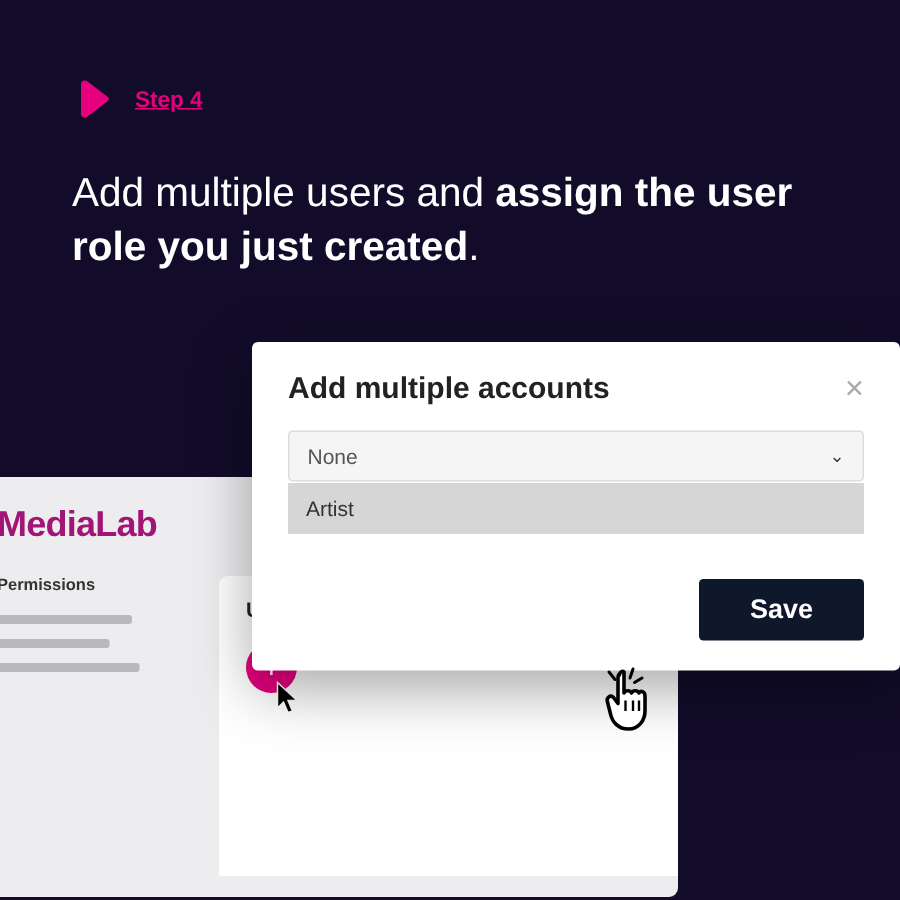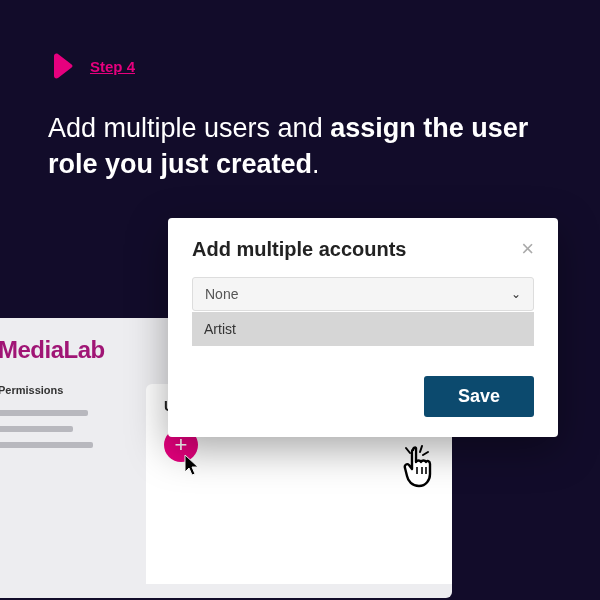--- a/index.html
+++ b/index.html
@@ -96,22 +96,22 @@
   position: relative;
 }
 .cursor1 {
   position: absolute;
   left: 20px;
   top: 26px;
 }
 .modal {
   position: absolute;
   left: 168px;
-  top: 218px;
-  width: 390px;
+  top: 228px;
+  width: 432px;
   background: #fff;
   border-radius: 4px;
   box-shadow: 0 12px 40px rgba(0,0,0,0.35);
   padding: 20px 24px 20px 24px;
 }
 .modal-head {
   display: flex;
   justify-content: space-between;
   align-items: flex-start;
   margin-bottom: 16px;
@@ -172,21 +172,21 @@
 .dropdown-option {
   background: #d6d6d6;
   padding: 9px 12px;
   font-size: 14px;
   font-weight: 400;
   color: #333;
   margin-top: 1px;
   cursor: pointer;
 }
 .save-btn {
-  background: #0c4a6e;
+  background: #0f172a;
   color: #fff;
   border: none;
   font-size: 18px;
   font-weight: 700;
   padding: 10px 34px;
   border-radius: 3px;
   float: right;
   margin-top: 14px;
   cursor: pointer;
 }

